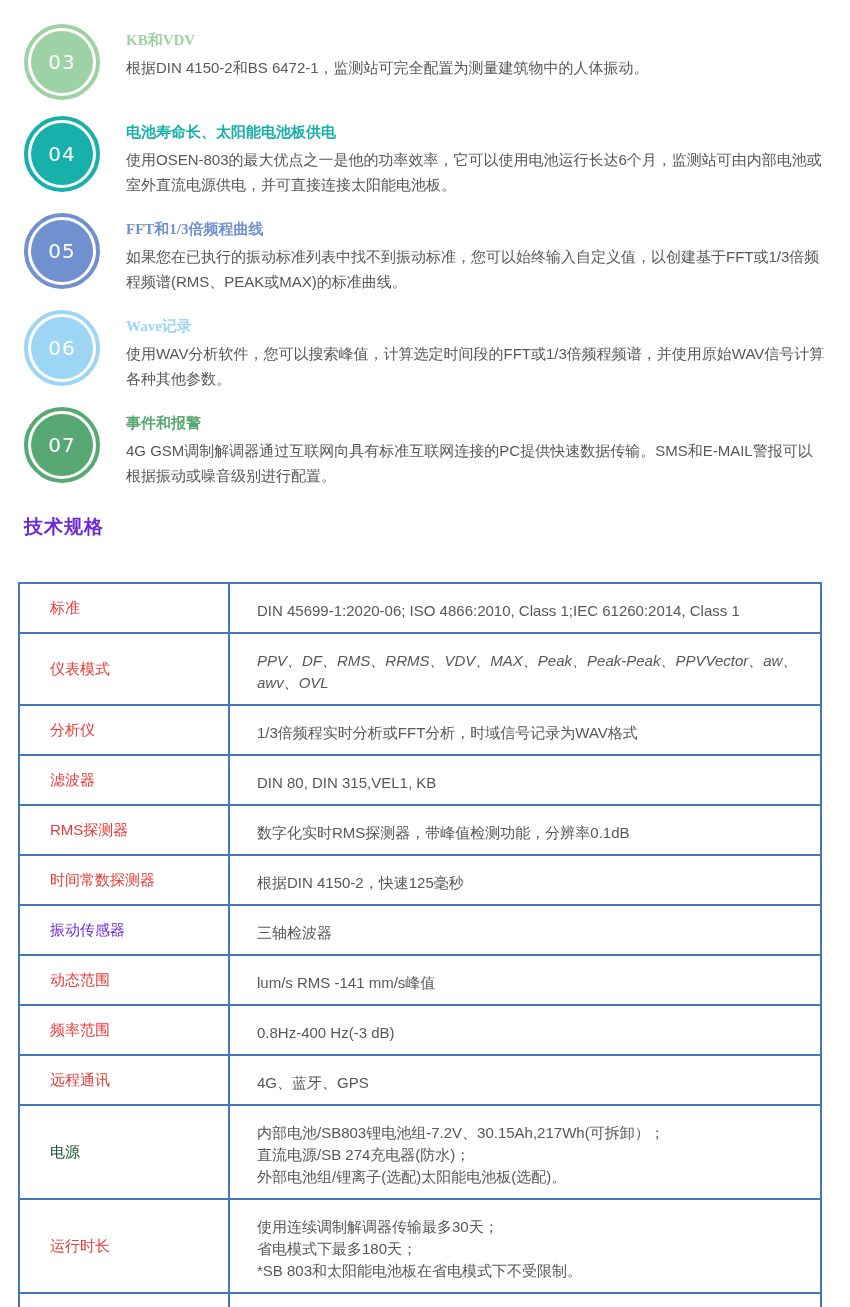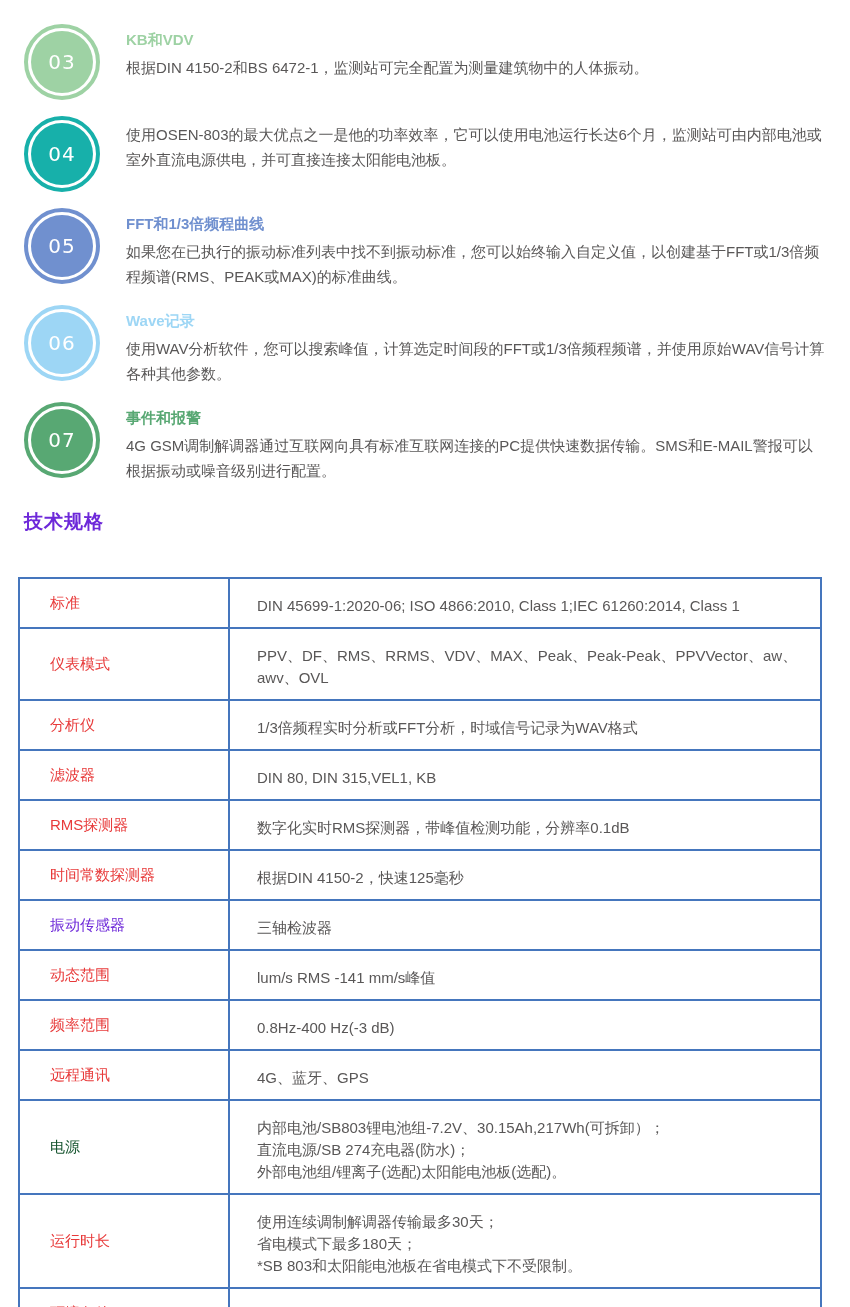--- a/index.html
+++ b/index.html
@@ -52,20 +52,21 @@
   .feature-content {
     margin-left: 26px;
     padding-top: 8px;
     width: 700px;
   }
   .feature-title {
     font-size: 15px;
     font-weight: bold;
     line-height: 20px;
     margin-bottom: 5px;
+    font-family: Liberation Serif, serif;
   }
   .feature-body {
     font-size: 15px;
     line-height: 25px;
     color: #595757;
   }
 
   
   .section-title {
     font-size: 19px;
@@ -118,20 +119,21 @@
     </div>
   </div>
 
   <div class="feature">
     <div class="circle-outer" style="color: rgb(23, 176, 170);">
       <div class="circle-inner">
         <span class="num">04</span>
       </div>
     </div>
     <div class="feature-content">
+      <h3 class="feature-title" style="color: rgb(23, 176, 170);">电池寿命长、太阳能电池板供电</h3>
       <p class="feature-body">使用OSEN-803的最大优点之一是他的功率效率，它可以使用电池运行长达6个月，监测站可由内部电池或室外直流电源供电，并可直接连接太阳能电池板。</p>
     </div>
   </div>
 
   <div class="feature">
     <div class="circle-outer" style="color: rgb(112, 144, 207);">
       <div class="circle-inner">
         <span class="num">05</span>
       </div>
     </div>
@@ -170,21 +172,21 @@
 
   <table class="spec-table">
     <tbody id="spec-rows">
   <tr>
     <td class="label" style="border-color: rgb(69, 118, 189); color: rgb(232, 58, 58);">标准</td>
     <td class="value" style="border-color: rgb(69, 118, 189);">DIN 45699-1:2020-06; ISO 4866:2010, Class 1;IEC 61260:2014, Class 1</td>
   </tr>
 
   <tr>
     <td class="label" style="border-color: rgb(69, 118, 189); color: rgb(232, 58, 58);">仪表模式</td>
-    <td class="value" style="border-color: rgb(69, 118, 189);">PPV、DF、RMS、RRMS、VDV、MAX、Peak、Peak-Peak、PPVVector、aw、awv、OVL</td>
+    <td class="value" style="border-color: rgb(69, 118, 189); font-style: italic;">PPV、DF、RMS、RRMS、VDV、MAX、Peak、Peak-Peak、PPVVector、aw、awv、OVL</td>
   </tr>
 
   <tr>
     <td class="label" style="border-color: rgb(69, 118, 189); color: rgb(232, 58, 58);">分析仪</td>
     <td class="value" style="border-color: rgb(69, 118, 189);">1/3倍频程实时分析或FFT分析，时域信号记录为WAV格式</td>
   </tr>
 
   <tr>
     <td class="label" style="border-color: rgb(69, 118, 189); color: rgb(232, 58, 58);">滤波器</td>
     <td class="value" style="border-color: rgb(69, 118, 189);">DIN 80, DIN 315,VEL1, KB</td>

